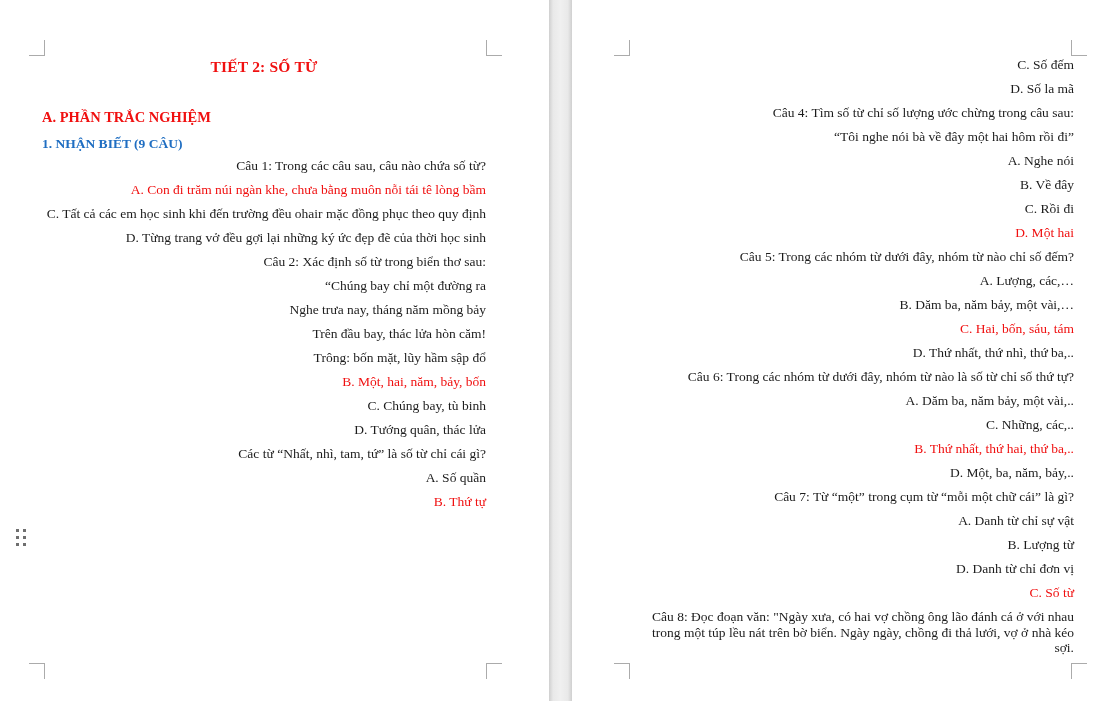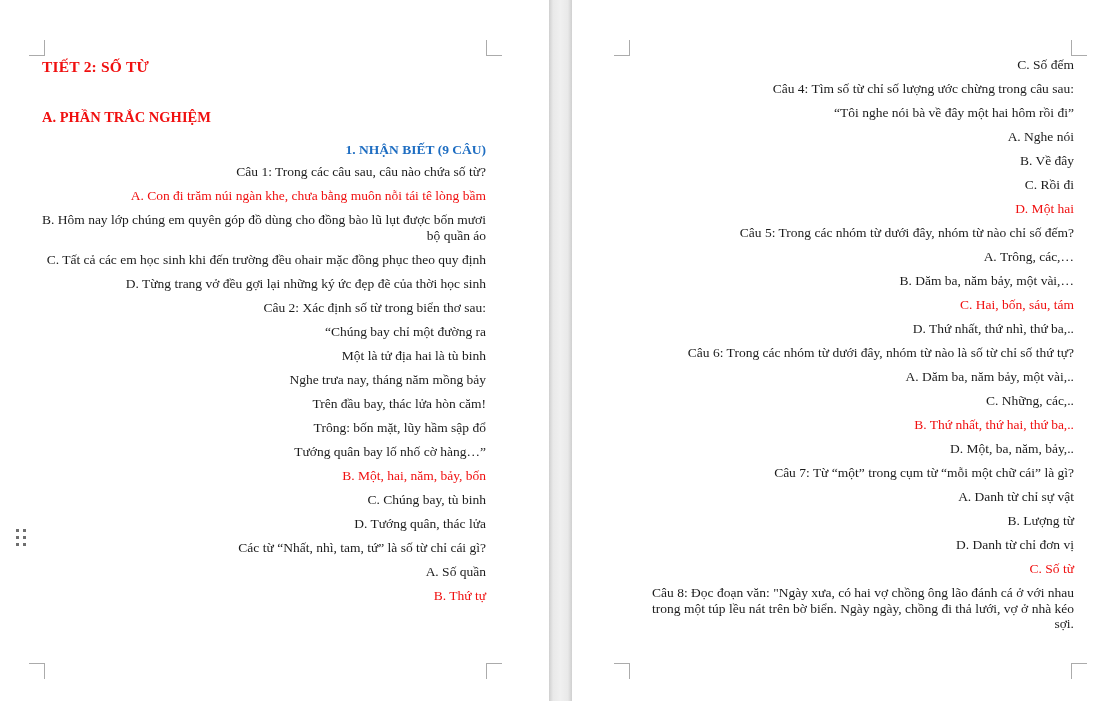--- a/index.html
+++ b/index.html
@@ -23,30 +23,29 @@
   .crop.tr { border-left: 1px solid var(--crop); border-bottom: 1px solid var(--crop); }
   .crop.bl { border-right: 1px solid var(--crop); border-top: 1px solid var(--crop); }
   .crop.br { border-left: 1px solid var(--crop); border-top: 1px solid var(--crop); }
 
   .page-content { position: absolute; }
   .page-content.left  { left: 42px;  top: 58px; width: 444px; }
   .page-content.right { left: 632px; top: 57px; width: 442px; }
 
   .doc-title {
     color: var(--red); font-weight: bold; font-size: 15.5px; line-height: 17px;
-    text-align: left; letter-spacing: .2px; margin: 0 0 34px;
+    text-align: center; letter-spacing: .2px; margin: 0 0 34px;
   }
   .section-heading {
     color: var(--red); font-weight: bold; font-size: 14.5px; line-height: 17px;
-    margin: 0 0 16px;
+    margin: 0 0 10px;
   }
   .sub-heading {
     color: var(--blue); font-weight: bold; font-size: 13.5px; line-height: 15px;
     margin: 0 0 7px;
-    text-align: right;
   }
   .para {
     color: var(--text); font-size: 13.5px; line-height: 15.5px;
     margin: 0 0 8.5px;
     text-align: right;
   }
   .para.red { color: var(--red); }
   .para.gap-top { }
 
   .drag-handle {
@@ -71,50 +70,48 @@
 <div class="crop bl" style="left:614px;  top:663px;"></div>
 <div class="crop br" style="left:1071px; top:663px;"></div>
 
 <div class="page-content left">
   <h1 class="doc-title">TIẾT 2: SỐ TỪ</h1>
   <h2 class="section-heading">A. PHẦN TRẮC NGHIỆM</h2>
   <h3 class="sub-heading">1. NHẬN BIẾT (9 CÂU)</h3>
   <div>
       <p class="para">Câu 1: Trong các câu sau, câu nào chứa số từ?</p>
       <p class="para red">A. Con đi trăm núi ngàn khe, chưa bằng muôn nỗi tái tê lòng bầm</p>
-      <p class="para">B. Hôm nay lớp chúng em quyên góp đồ dùng cho đồng bào lũ lụt được bốn mươi bộ quần áo</p>
       <p class="para">C. Tất cả các em học sinh khi đến trường đều ohair mặc đồng phục theo quy định</p>
       <p class="para">D. Từng trang vở đều gợi lại những ký ức đẹp đẽ của thời học sinh</p>
       <p class="para">Câu 2: Xác định số từ trong biển thơ sau:</p>
       <p class="para">“Chúng bay chỉ một đường ra</p>
-      <p class="para">Một là tử địa hai là tù binh</p>
       <p class="para">Nghe trưa nay, tháng năm mồng bảy</p>
       <p class="para">Trên đầu bay, thác lửa hòn căm!</p>
       <p class="para">Trông: bốn mặt, lũy hầm sập đổ</p>
-      <p class="para">Tướng quân bay lố nhố cờ hàng…”</p>
       <p class="para red">B. Một, hai, năm, bảy, bốn</p>
       <p class="para">C. Chúng bay, tù binh</p>
       <p class="para">D. Tướng quân, thác lửa</p>
       <p class="para">Các từ “Nhất, nhì, tam, tứ” là số từ chỉ cái gì?</p>
       <p class="para">A. Số quần</p>
       <p class="para red">B. Thứ tự</p>
     </div>
 </div>
 
 <div class="page-content right">
   <div>
       <p class="para">C. Số đếm</p>
+      <p class="para">D. Số la mã</p>
       <p class="para">Câu 4: Tìm số từ chỉ số lượng ước chừng trong câu sau:</p>
       <p class="para">“Tôi nghe nói bà về đây một hai hôm rồi đi”</p>
       <p class="para">A. Nghe nói</p>
       <p class="para">B. Về đây</p>
       <p class="para">C. Rồi đi</p>
       <p class="para red">D. Một hai</p>
       <p class="para">Câu 5: Trong các nhóm từ dưới đây, nhóm từ nào chỉ số đếm?</p>
-      <p class="para">A. Trông, các,…</p>
+      <p class="para">A. Lượng, các,…</p>
       <p class="para">B. Dăm ba, năm bảy, một vài,…</p>
       <p class="para red">C. Hai, bốn, sáu, tám</p>
       <p class="para">D. Thứ nhất, thứ nhì, thứ ba,..</p>
       <p class="para">Câu 6: Trong các nhóm từ dưới đây, nhóm từ nào là số từ chỉ số thứ tự?</p>
       <p class="para">A. Dăm ba, năm bảy, một vài,..</p>
       <p class="para">C. Những, các,..</p>
       <p class="para red">B. Thứ nhất, thứ hai, thứ ba,..</p>
       <p class="para">D. Một, ba, năm, bảy,..</p>
       <p class="para">Câu 7: Từ “một” trong cụm từ “mỗi một chữ cái” là gì?</p>
       <p class="para">A. Danh từ chỉ sự vật</p>

